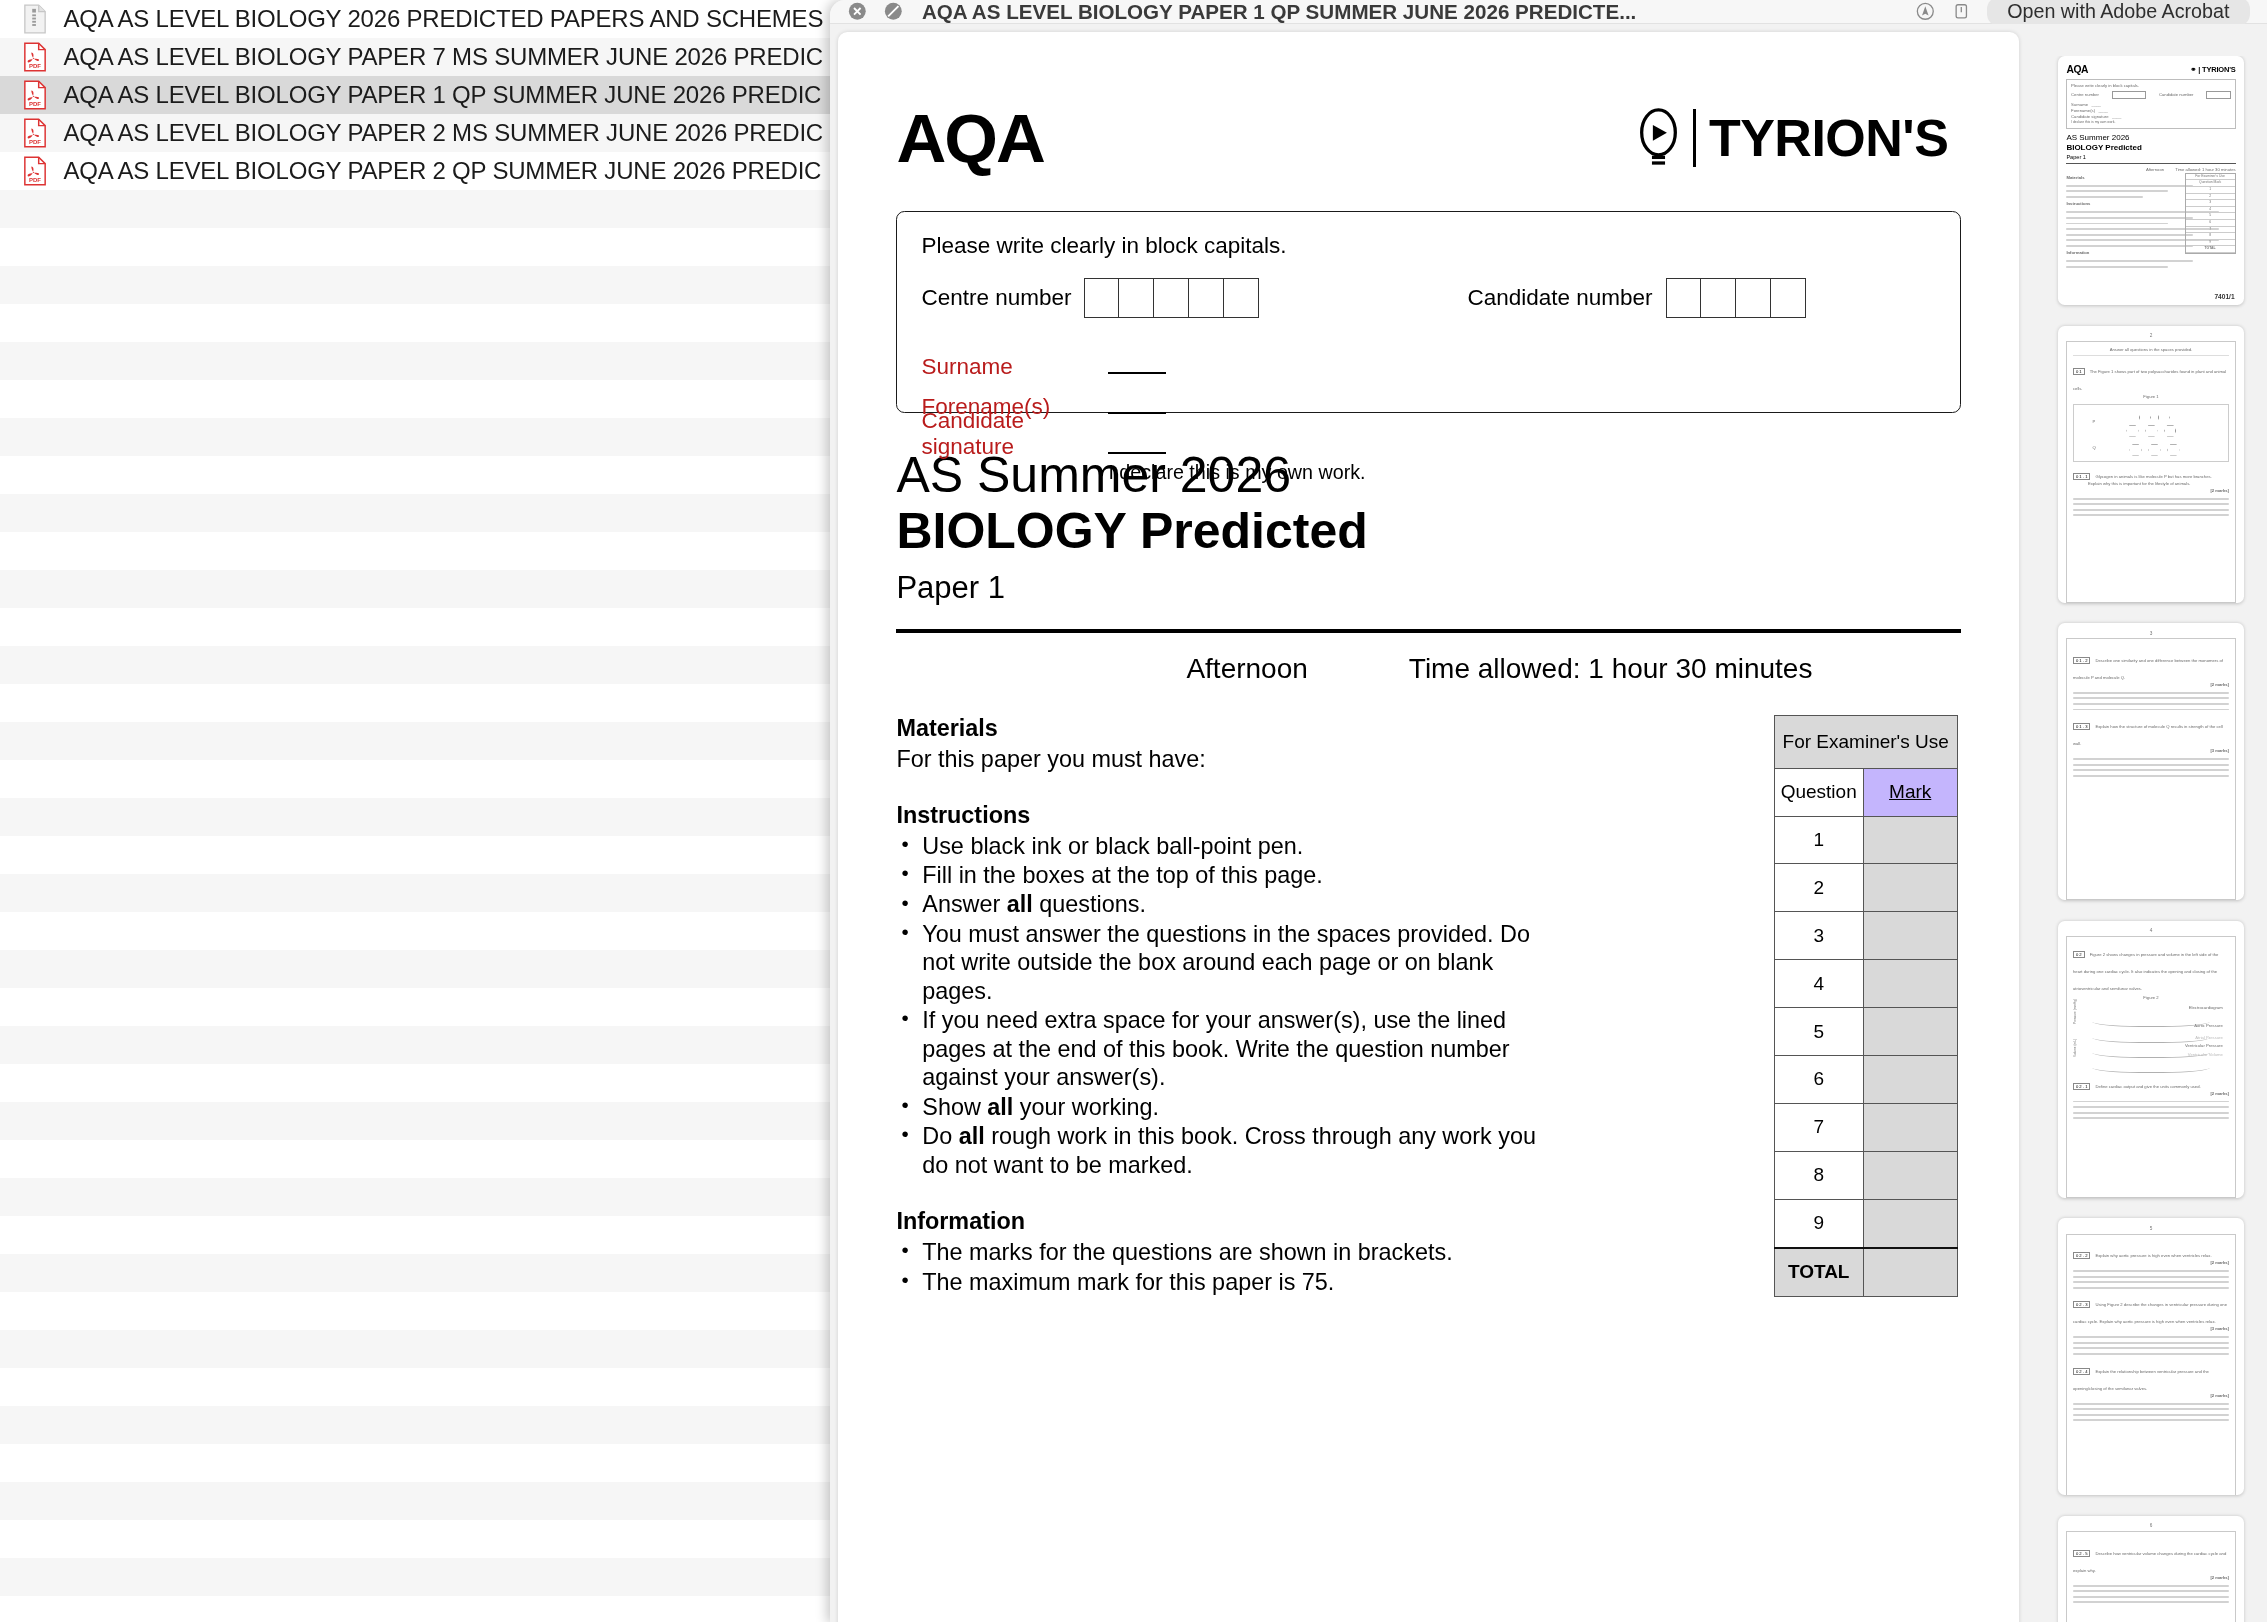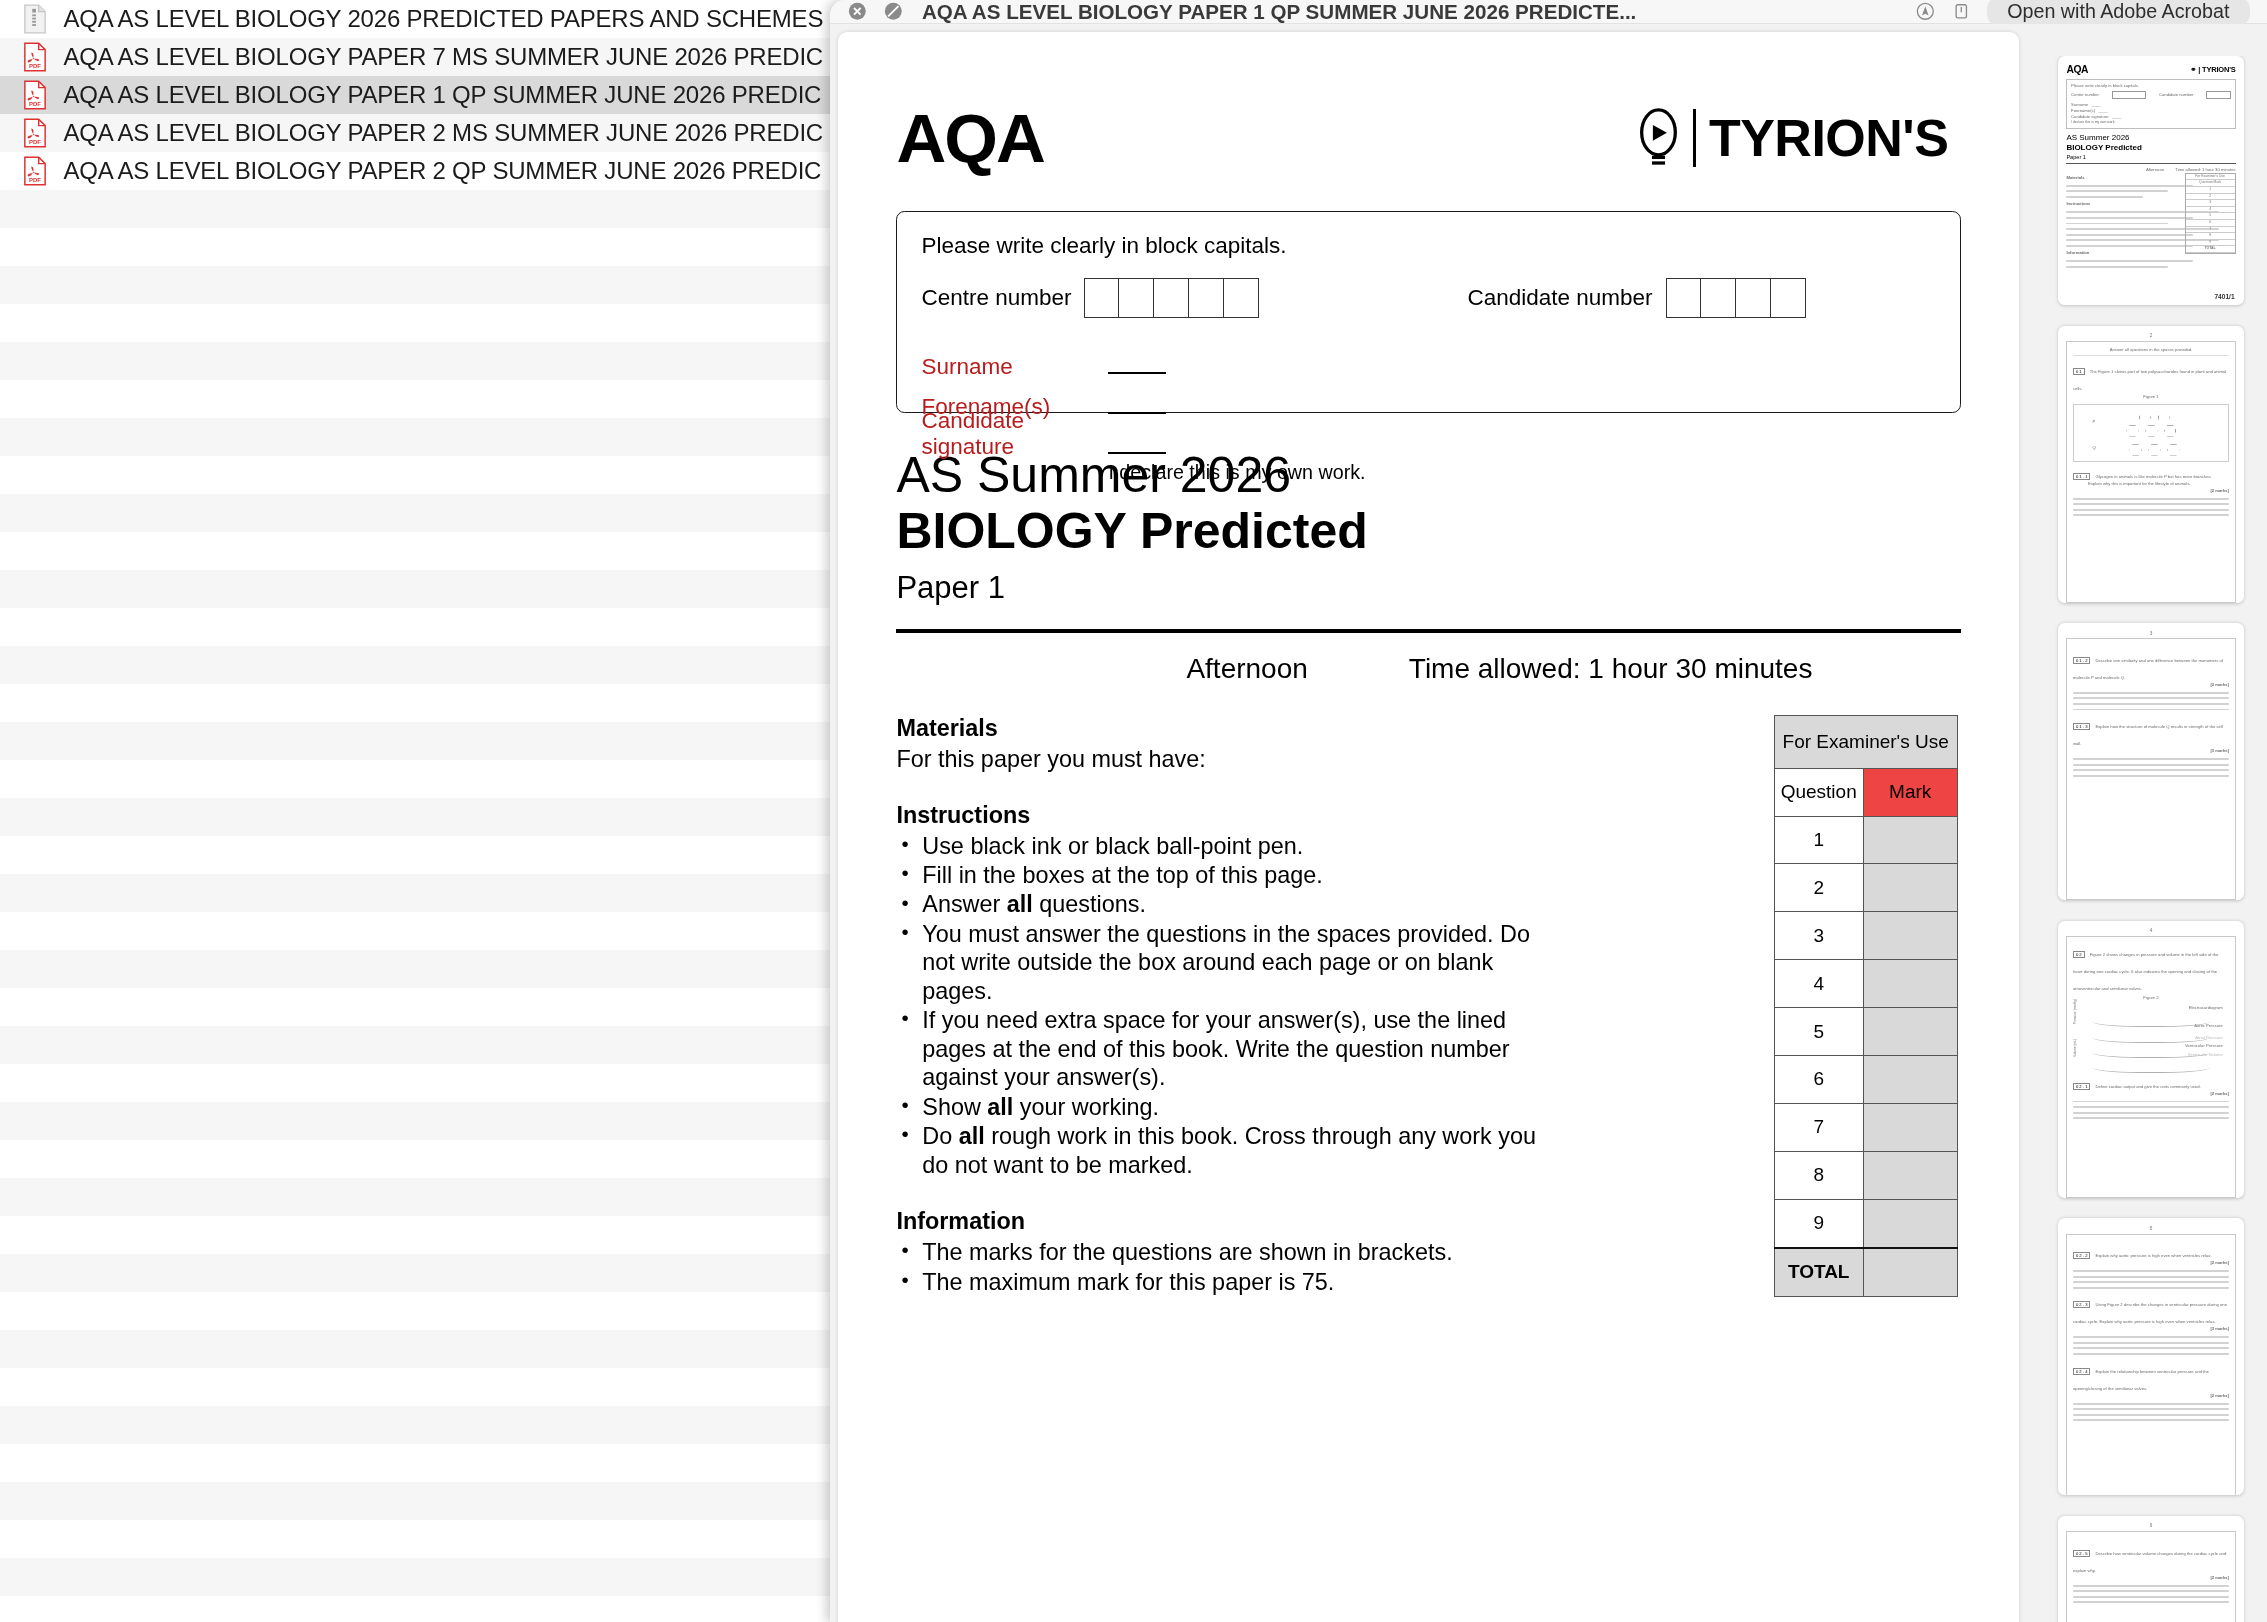--- a/index.html
+++ b/index.html
@@ -124,21 +124,21 @@
   ul.sec-ul li{font-size:23.4px;color:#000;line-height:1.22;position:relative;
     margin-bottom:0.9px;padding-left:1.9px;}
   ul.sec-ul li:before{content:"\2022";position:absolute;left:-19px;top:-0.9px;font-size:20.6px;}
   .gap{height:28px;}
 
   
   table.exam{border-collapse:collapse;width:184px;font-size:19px;color:#000;}
   table.exam td{border:1.4px solid #555;text-align:center;height:29px;}
   table.exam td.hdr{background:#d9d9d9;font-size:19px;height:32px;}
   table.exam td.qh{background:#ffffff;}
-  table.exam td.mh{background:#ef4444;}
+  table.exam td.mh{background:#c4b5fd;text-decoration:underline;}
   table.exam td.qn{background:#ffffff;width:86px;}
   table.exam td.mk{background:#d9d9d9;}
   table.exam td.tot{background:#d9d9d9;font-weight:bold;border-top:2.3px solid #111;}
   table.exam td.totm{background:#d9d9d9;border-top:2.3px solid #111;}
 
   
   #thumb-rail{
     position:absolute;left:1205px;top:32px;width:232px;height:1591px;
     overflow:hidden;
   }

